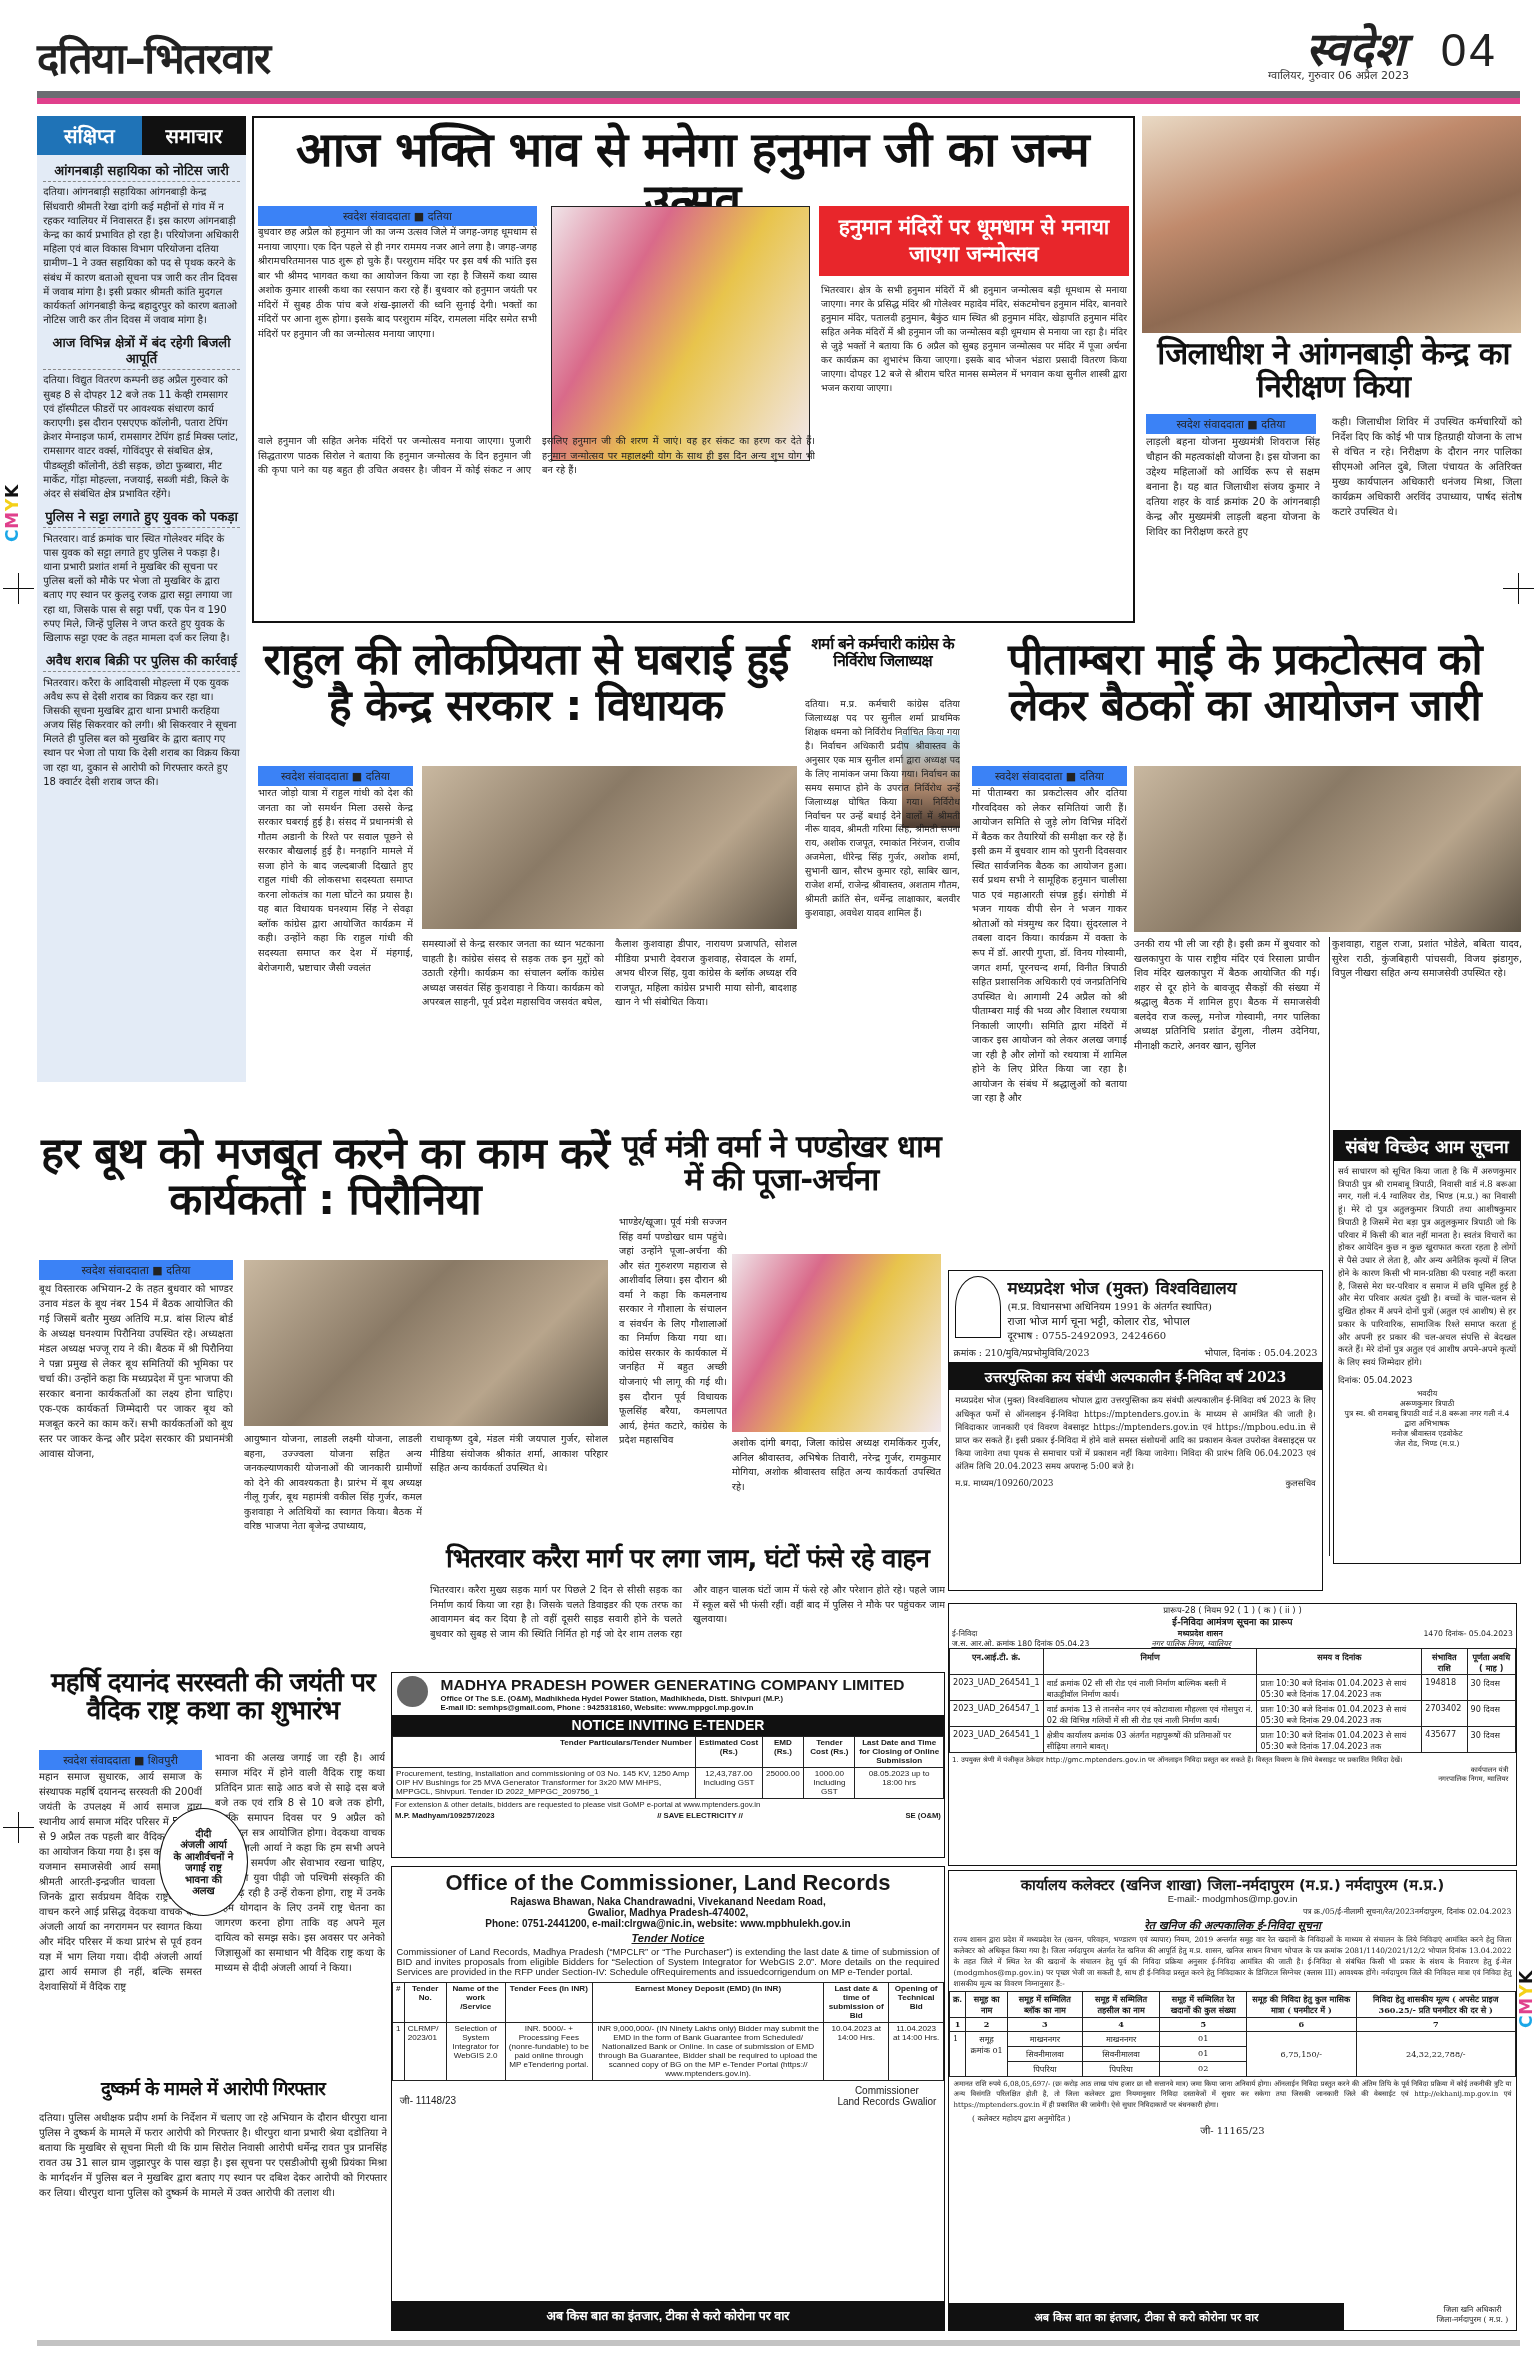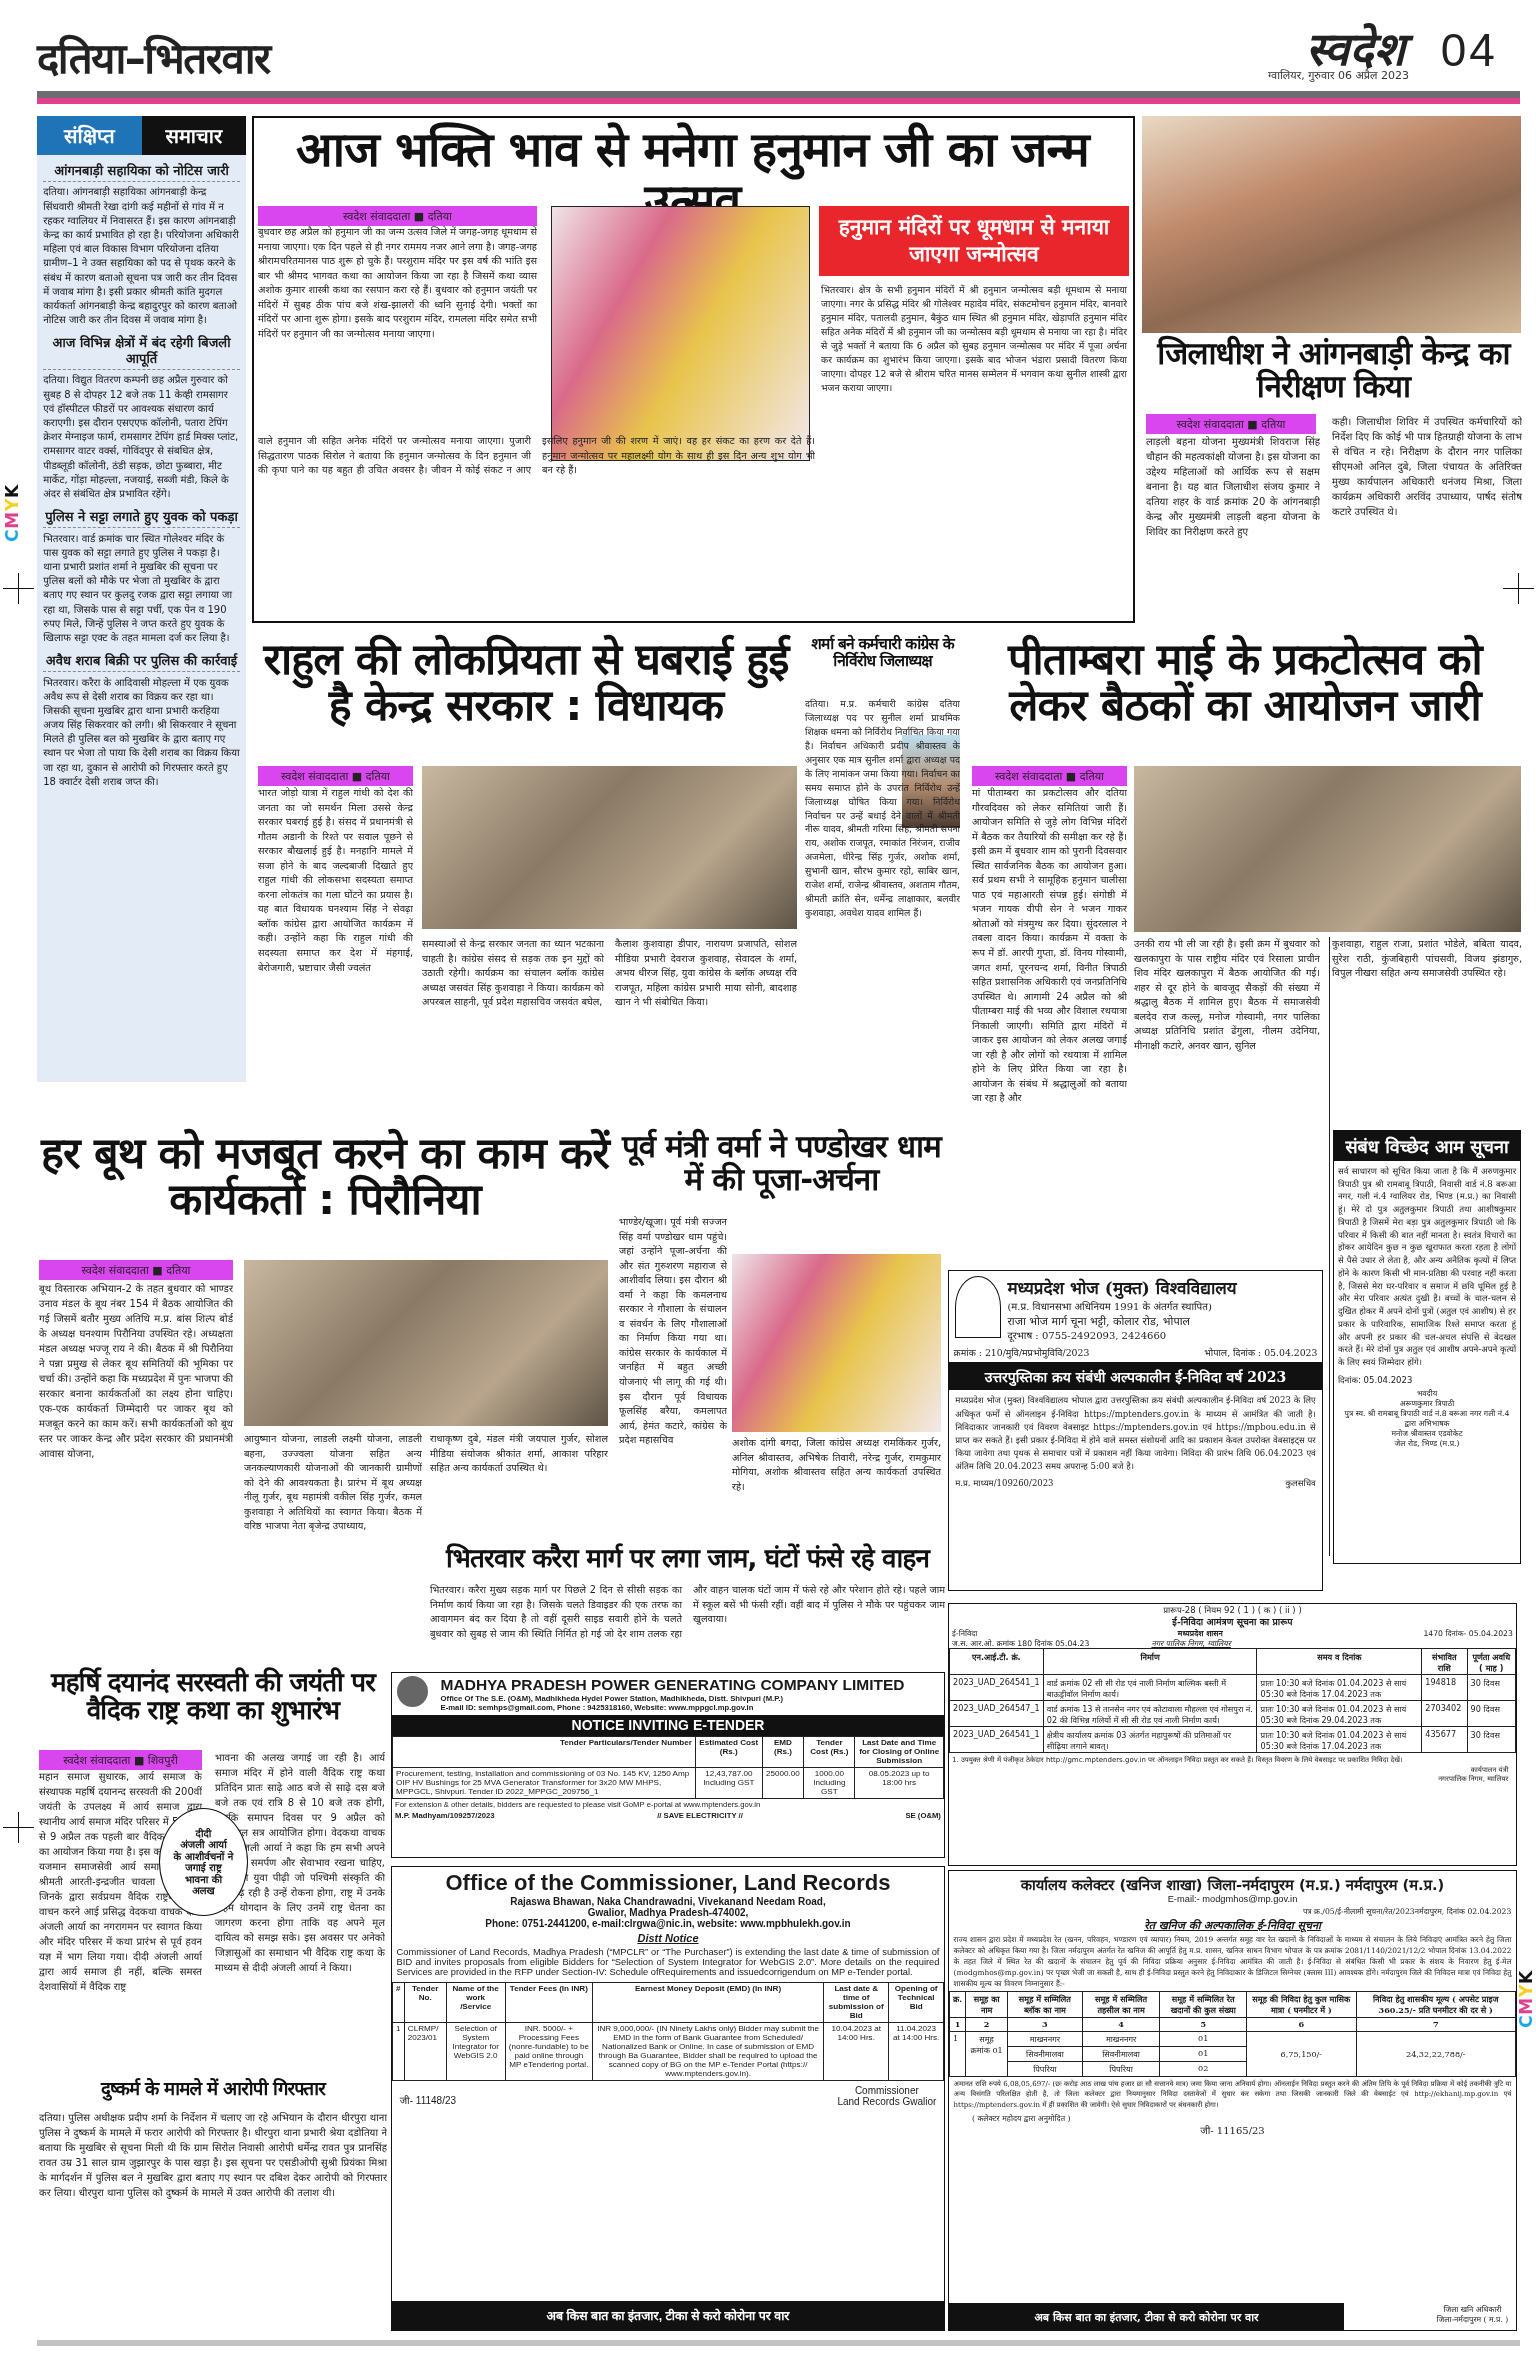--- a/index.html
+++ b/index.html
@@ -19,21 +19,21 @@
 .brief-col h3{font-size:13px;font-weight:bold;text-align:center;line-height:1.2;border-bottom:0.8px dashed #888;padding:3.1px 0}
 .brief-col p{font-size:10px;line-height:1.42;margin:3.1px 0 4.6px;text-align:left}
 .cmyk{font-weight:bold;font-size:17px;letter-spacing:0.8px}
 .cmyk .c{color:#1aa7e8}.cmyk .m{color:#e0408c}.cmyk .y{color:#f4d018}.cmyk .k{color:#111}
 .vtext{transform:rotate(-90deg);transform-origin:left top}
 .cross{width:31px;height:31px}
 .cross:before{content:"";position:absolute;left:14.7px;top:0;width:1.5px;height:31px;background:#111}
 .cross:after{content:"";position:absolute;left:0;top:14.7px;width:31px;height:1.5px;background:#111}
 .box{border:2.3px solid #111}
 .headline{font-weight:bold;color:#111;line-height:1.08;letter-spacing:-0.8px}
-.byline{background:#d946ef;font-size:11px;text-align:center;padding:2.3px 0;color:#222}
+.byline{background:#3b82f6;font-size:11px;text-align:center;padding:2.3px 0;color:#222}
 .story{font-size:9.7px;line-height:1.5;text-align:justify;color:#222}
 .photo{background:linear-gradient(135deg,#c9b8a0,#8a7a66 40%,#b8a58c 70%,#5e5446)}
 .photo2{background:linear-gradient(160deg,#e9d9c4,#c08a6c 35%,#8e6a52 60%,#d2b898)}
 .photo3{background:linear-gradient(120deg,#f0e4e8,#d96a8a 30%,#e8c44c 55%,#f2e8ec)}
 .photo4{background:linear-gradient(180deg,#bfe0f0 0%,#b28c70 55%,#4a3a30 100%)}
 .redbox{background:#e8262b;color:#fff;font-weight:bold;text-align:center}
 .ad{border:1.5px solid #111;background:#fff}
 table{border-collapse:collapse;width:100%}
 td,th{border:0.8px solid #222;padding:1.5px 3.1px;font-size:8.1px;vertical-align:top}
 th{font-weight:bold;text-align:center}
@@ -204,21 +204,21 @@
     <span>// SAVE ELECTRICITY //</span>
     <span>SE (O&amp;M)</span>
   </div>
 </div>
 
 <div class="abs ad" style="left:391px;top:1866px;width:554px;height:465px;overflow:hidden;font-family:'Liberation Sans',sans-serif">
   <div style="text-align:center;font-size:22px;font-weight:bold;padding-top:3.1px">Office of the Commissioner, Land Records</div>
   <div style="text-align:center;font-size:10px;font-weight:bold">Rajaswa Bhawan, Naka Chandrawadni, Vivekanand Needam Road,</div>
   <div style="text-align:center;font-size:10px;font-weight:bold">Gwalior, Madhya Pradesh-474002,</div>
   <div style="text-align:center;font-size:10px;font-weight:bold">Phone: 0751-2441200, e-mail:clrgwa@nic.in, website: www.mpbhulekh.gov.in</div>
-  <div style="text-align:center;font-size:11px;font-weight:bold;font-style:italic;text-decoration:underline;margin:3.1px 0">Distt Notice</div>
+  <div style="text-align:center;font-size:11px;font-weight:bold;font-style:italic;text-decoration:underline;margin:3.1px 0">Tender Notice</div>
   <div style="font-size:9.3px;padding:0 4.6px;text-align:justify">Commissioner of Land Records, Madhya Pradesh (“MPCLR” or “The Purchaser”) is extending the last date &amp; time of submission of BID and invites proposals from eligible Bidders for “Selection of System Integrator for WebGIS 2.0”. More details on the required Services are provided in the RFP under Section-IV: Schedule ofRequirements and issuedcorrigendum on MP e-Tender portal.</div>
   <table style="margin-top:4.6px">
     <tbody>
         <tr>
       <th>#</th>
       <th>Tender No.</th>
       <th>Name of the work /Service</th>
       <th>Tender Fees (In INR)</th>
       <th>Earnest Money Deposit (EMD) (In INR)</th>
       <th>Last date &amp; time of submission of Bid</th>

